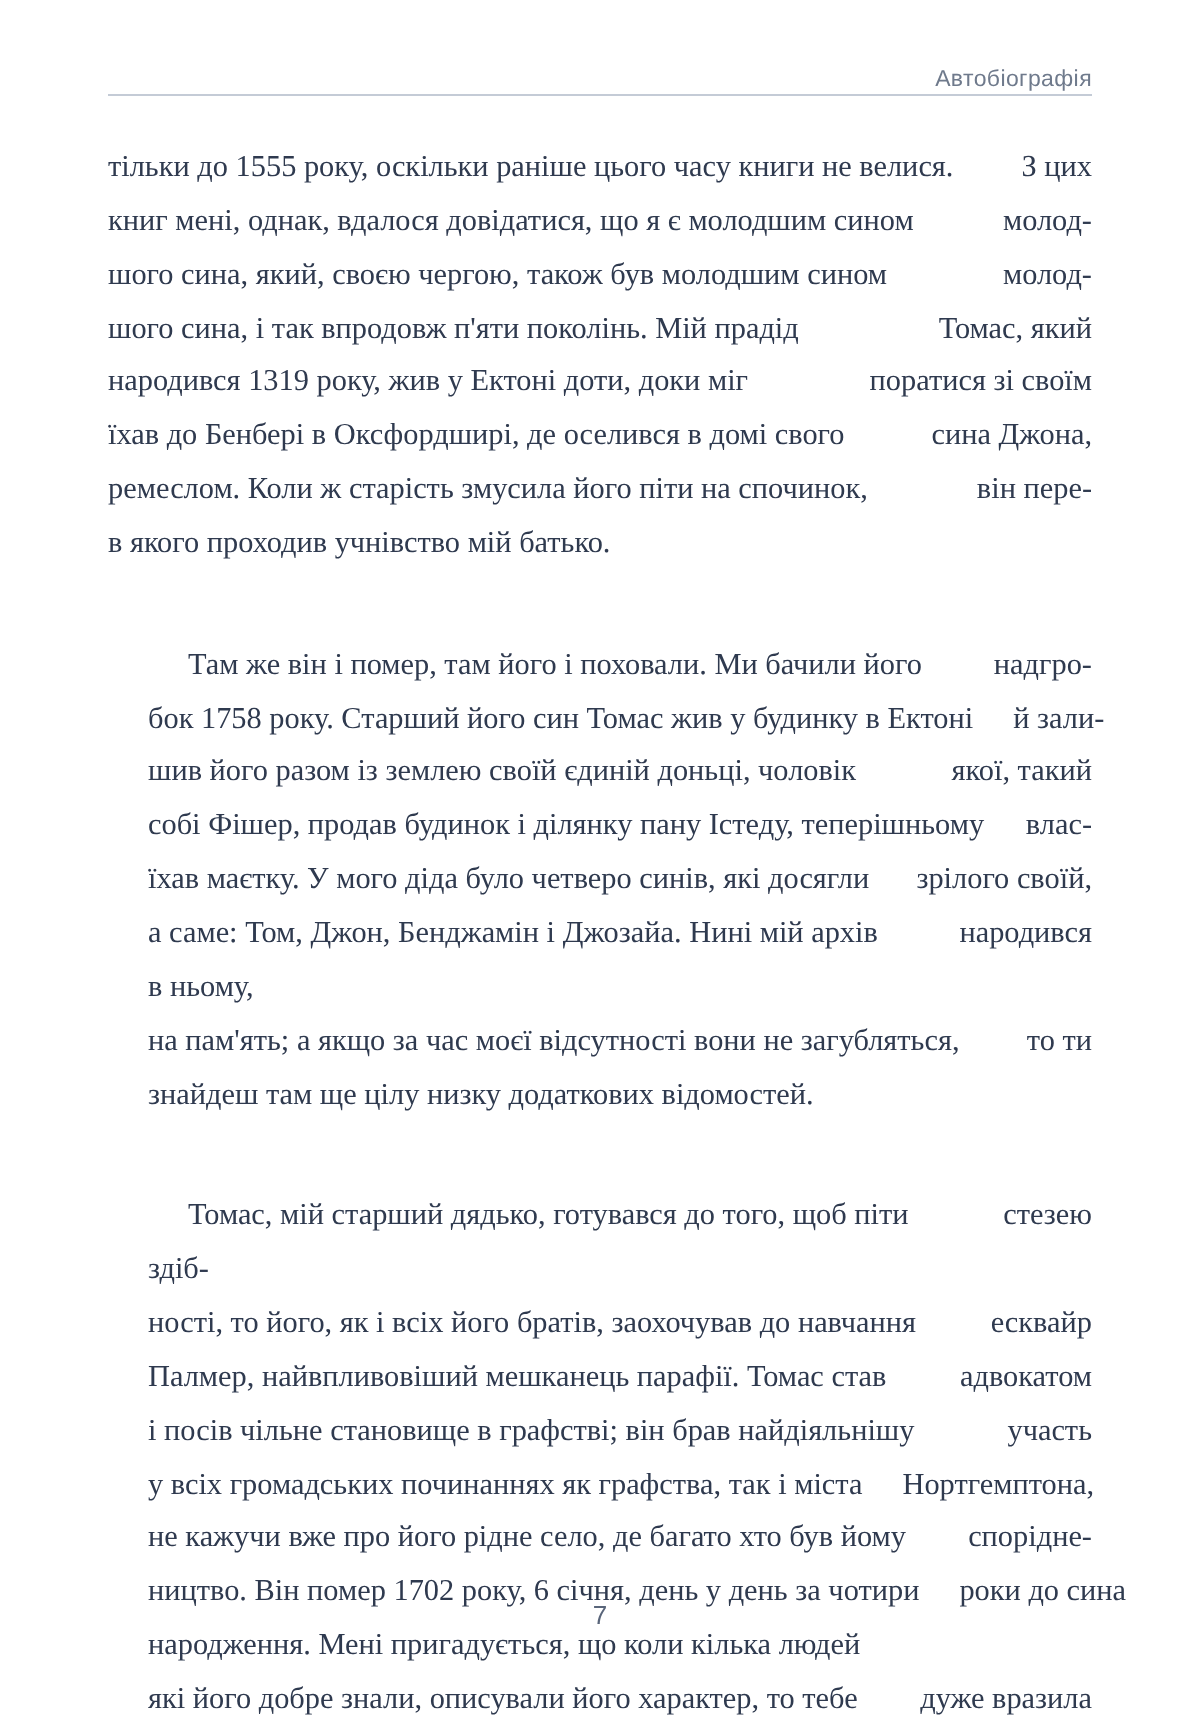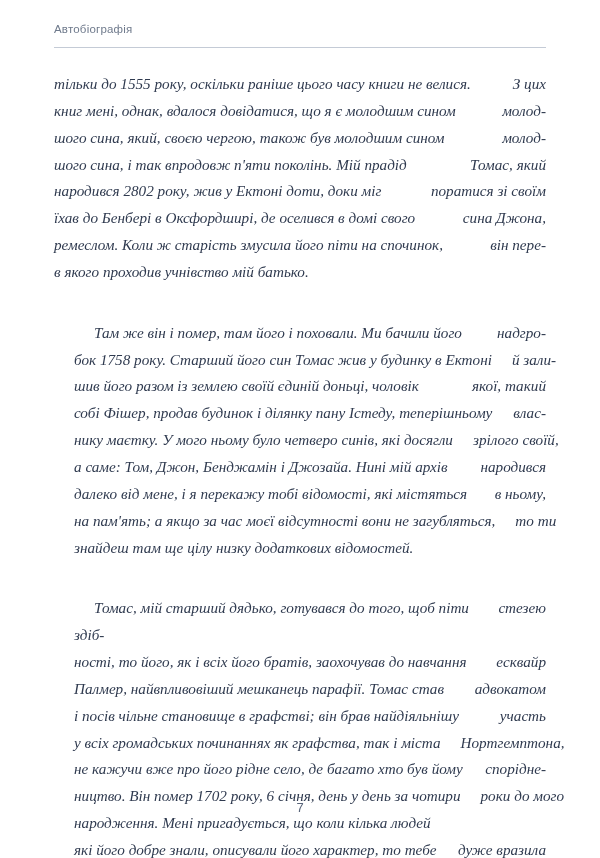--- a/index.html
+++ b/index.html
@@ -19,23 +19,23 @@
     width: 600px;
     height: 858px;
     background: #ffffff;
     box-sizing: border-box;
   }
 
   
   .running-head {
     position: absolute;
     left: 54px;
-    top: 22px;
+    top: 33px;
     width: 492px;
-    text-align: left;
+    text-align: right;
     font-family: "Liberation Sans", "DejaVu Sans", sans-serif;
     font-size: 11.5px;
     letter-spacing: 0.2px;
     color: #6f7a8c;
     line-height: 14px;
     white-space: nowrap;
   }
 
   .head-rule {
     position: absolute;
@@ -58,21 +58,20 @@
     text-align: justify;
     text-justify: inter-word;
     -webkit-hyphens: none;
     hyphens: none;
   }
 
   .text-block p {
     margin: 0;
     text-indent: 20px;
     text-align: justify;
-    font-style: italic;
   }
 
   
   .text-block p.continued {
     text-indent: 0;
   }
 
   
   .ln {
     display: block;
@@ -128,21 +127,21 @@
         </span>
         <span class="ln just">
           <span>шого сина, який, своєю чергою, також був молодшим сином</span>
           <span>молод-</span>
         </span>
         <span class="ln just">
           <span>шого сина, і так впродовж п'яти поколінь. Мій прадід</span>
           <span>Томас, який</span>
         </span>
         <span class="ln just">
-          <span>народився 2802 року, жив у Ектоні доти, доки міг</span>
+          <span>народився 1319 року, жив у Ектоні доти, доки міг</span>
           <span>поратися зі своїм</span>
         </span>
         <span class="ln just">
           <span>їхав до Бенбері в Оксфордширі, де оселився в домі свого</span>
           <span>сина Джона,</span>
         </span>
         <span class="ln just">
           <span>ремеслом. Коли ж старість змусила його піти на спочинок,</span>
           <span>він пере-</span>
         </span>
@@ -159,29 +158,28 @@
         </span>
         <span class="ln just">
           <span>шив його разом із землею своїй єдиній доньці, чоловік</span>
           <span>якої, такий</span>
         </span>
         <span class="ln just">
           <span>собі Фішер, продав будинок і ділянку пану Істеду, теперішньому</span>
           <span>влас-</span>
         </span>
         <span class="ln just">
-          <span>нику маєтку. У мого ньому було четверо синів, які досягли</span>
+          <span>їхав маєтку. У мого діда було четверо синів, які досягли</span>
           <span>зрілого своїй,</span>
         </span>
         <span class="ln just">
           <span>а саме: Том, Джон, Бенджамін і Джозайа. Нині мій архів</span>
           <span>народився</span>
         </span>
         <span class="ln just">
-          <span>далеко від мене, і я перекажу тобі відомості, які містяться</span>
           <span>в ньому,</span>
         </span>
         <span class="ln just">
           <span>на пам'ять; а якщо за час моєї відсутності вони не загубляться,</span>
           <span>то ти</span>
         </span>
         <span class="ln">знайдеш там ще цілу низку додаткових відомостей.</span>
       </p>
       <p>
         <span class="ln just indent">
@@ -206,21 +204,21 @@
         <span class="ln just">
           <span>у всіх громадських починаннях як графства, так і міста</span>
           <span>Нортгемптона,</span>
         </span>
         <span class="ln just">
           <span>не кажучи вже про його рідне село, де багато хто був йому</span>
           <span>спорідне-</span>
         </span>
         <span class="ln just">
           <span>ництво. Він помер 1702 року, 6 січня, день у день за чотири</span>
-          <span>роки до мого</span>
+          <span>роки до сина</span>
         </span>
         <span class="ln just">
           <span>народження. Мені пригадується, що коли кілька людей</span>
         </span>
         <span class="ln just">
           <span>які його добре знали, описували його характер, то тебе</span>
           <span>дуже вразила</span>
         </span>
         <span class="ln just">
           <span>їхня розповідь, бо тобі багато що нагадало мене. «Якби він</span>

